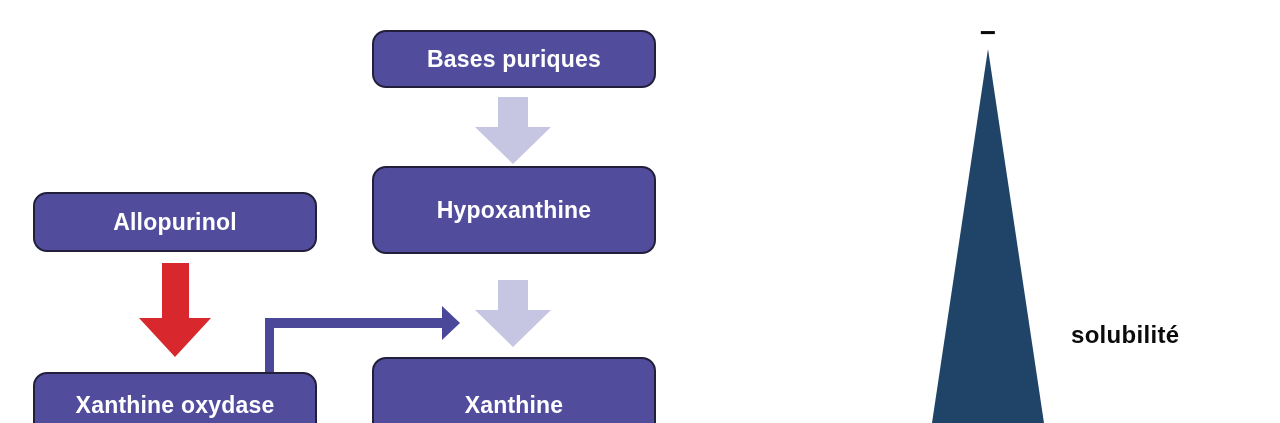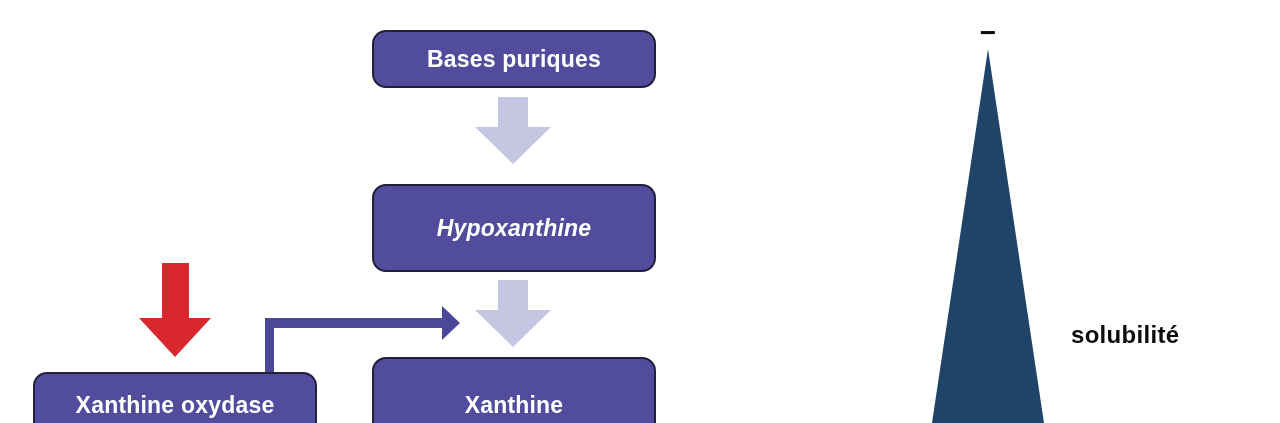--- a/index.html
+++ b/index.html
@@ -32,21 +32,21 @@
     background: var(--box-fill, #514c9c);
     border: 2px solid var(--box-border, #221f3a);
     border-radius: 14px;
     color: var(--box-text, #ffffff);
     font-size: 23px;
     font-weight: bold;
     letter-spacing: 0.2px;
     text-align: right;
   }
   .box-bases        { left: 372px; top: 30px;  width: 284px; height: 58px; }
-  .box-hypoxanthine { left: 372px; top: 184px; width: 284px; height: 88px; font-style: italic; }
+  .box-hypoxanthine { left: 372px; top: 166px; width: 284px; height: 88px; }
   .box-allopurinol  { left: 33px;  top: 192px; width: 284px; height: 60px; }
   .box-xo           { left: 33px;  top: 372px; width: 284px; height: 66px; border-bottom-left-radius: 0; border-bottom-right-radius: 0; }
   .box-xanthine     { left: 372px; top: 357px; width: 284px; height: 96px; border-bottom-left-radius: 0; border-bottom-right-radius: 0; }
 
   .arrow-pathway    { fill: var(--pathway-arrow, #c7c6e2); }
   .arrow-inhibition { fill: var(--inhibition-arrow, #d8282e); }
   .arrow-enzyme     { fill: var(--enzyme-arrow, #4b4899); }
   .tri-solubility   { fill: var(--solubility-triangle, #1f4468); }
 
   .minus-sign {
@@ -91,20 +91,21 @@
     <rect class="arrow-enzyme" x="265" y="318" width="177" height="10"></rect>
     <polygon class="arrow-enzyme" points="442,306 460,323 442,340"></polygon>
 
     <polygon class="tri-solubility" points="988,49 932,423 1044,423"></polygon>
   </svg>
 
   <div class="node-box box-bases">Bases puriques</div>
 
   <div class="node-box box-hypoxanthine">Hypoxanthine</div>
 
+  <div class="node-box box-allopurinol">Allopurinol</div>
 
   <div class="node-box box-xo">Xanthine oxydase</div>
 
   <div class="node-box box-xanthine">Xanthine</div>
 
   <span class="minus-sign">−</span>
 
   <span class="solubility-label">solubilité</span>
 
 </div>

